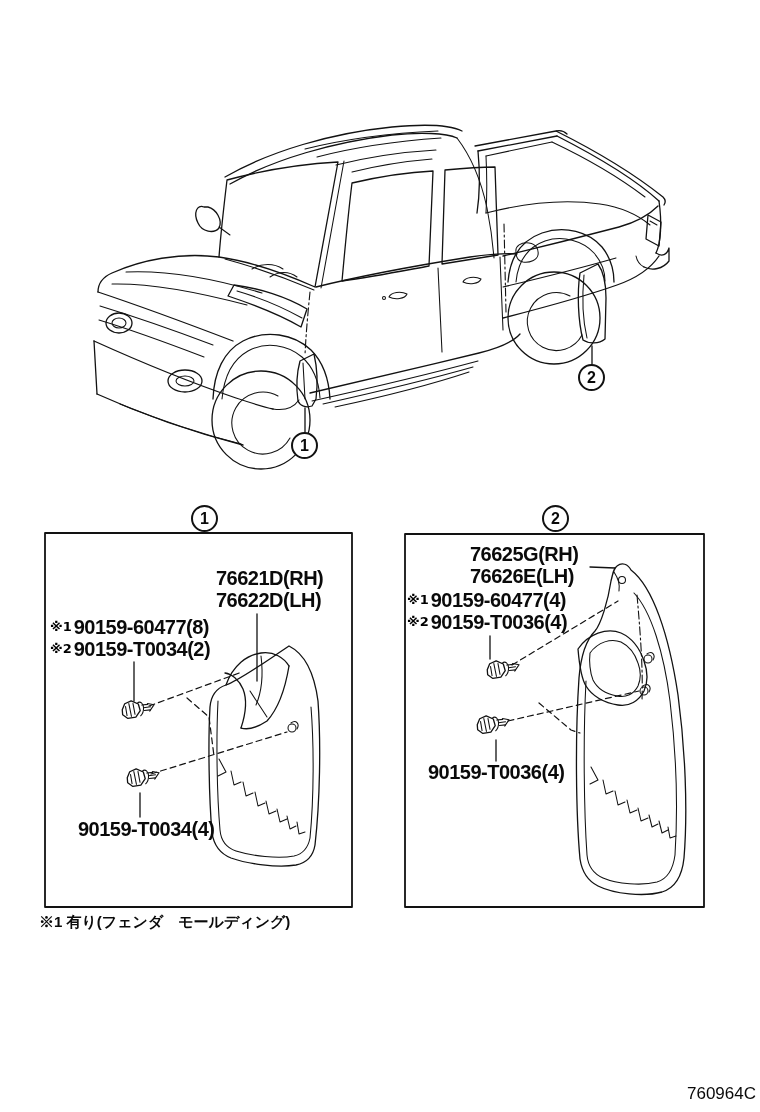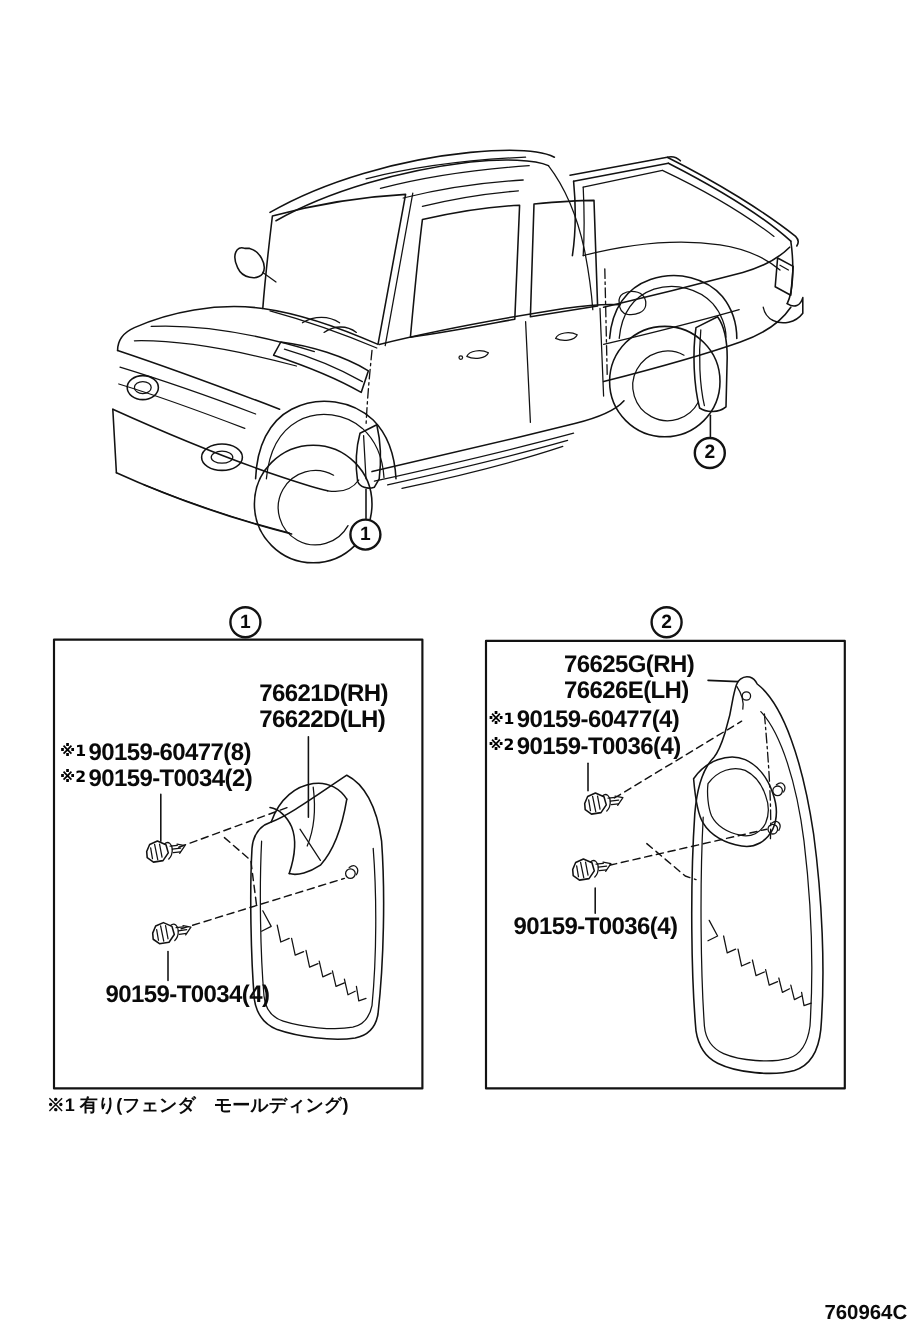--- a/index.html
+++ b/index.html
@@ -31,21 +31,21 @@
   .callout{
     position:absolute;width:27px;height:27px;box-sizing:border-box;
     border:2px solid #121212;border-radius:50%;background:#fff;
     display:flex;align-items:center;justify-content:center;
     font-size:16px;font-weight:bold;color:#0a0a0a;
   }
   .footnote{
     font-size:15px;font-weight:bold;line-height:20px;color:#0a0a0a;
     font-family:Liberation Sans, sans-serif;
   }
-  .code{font-size:17px;font-weight:bold;letter-spacing:0;color:#0a0a0a;}
+  .code{font-size:17px;font-weight:normal;letter-spacing:0;color:#0a0a0a;}
 </style>
 </head>
 <body>
 
 <div class="page">
 
   <svg class="art" viewBox="0 0 760 1112">
     <defs>
       <g id="screw">
         <path d="M-9,-4 L-5,-9 L2,-10 L8,-5 L8,2 L2,7 L-6,6 L-10,1 Z"></path>
@@ -245,21 +245,21 @@
   <div class="label" style="left:50px;top:616px;">
     <div class="opt-row">
       <span class="ref">※1</span>
       <span class="pn">90159-60477(8)</span>
     </div>
     <div class="opt-row">
       <span class="ref">※2</span>
       <span class="pn">90159-T0034(2)</span>
     </div>
   </div>
-  <div class="label pn" style="left:88px;top:818px;">90159-T0034(4)</div>
+  <div class="label pn" style="left:78px;top:818px;">90159-T0034(4)</div>
 
   <div class="label" style="left:470px;top:543px;">
     <div class="pn">76625G(RH)</div>
     <div class="pn">76626E(LH)</div>
   </div>
   <div class="label" style="left:407px;top:589px;">
     <div class="opt-row">
       <span class="ref">※1</span>
       <span class="pn">90159-60477(4)</span>
     </div>

